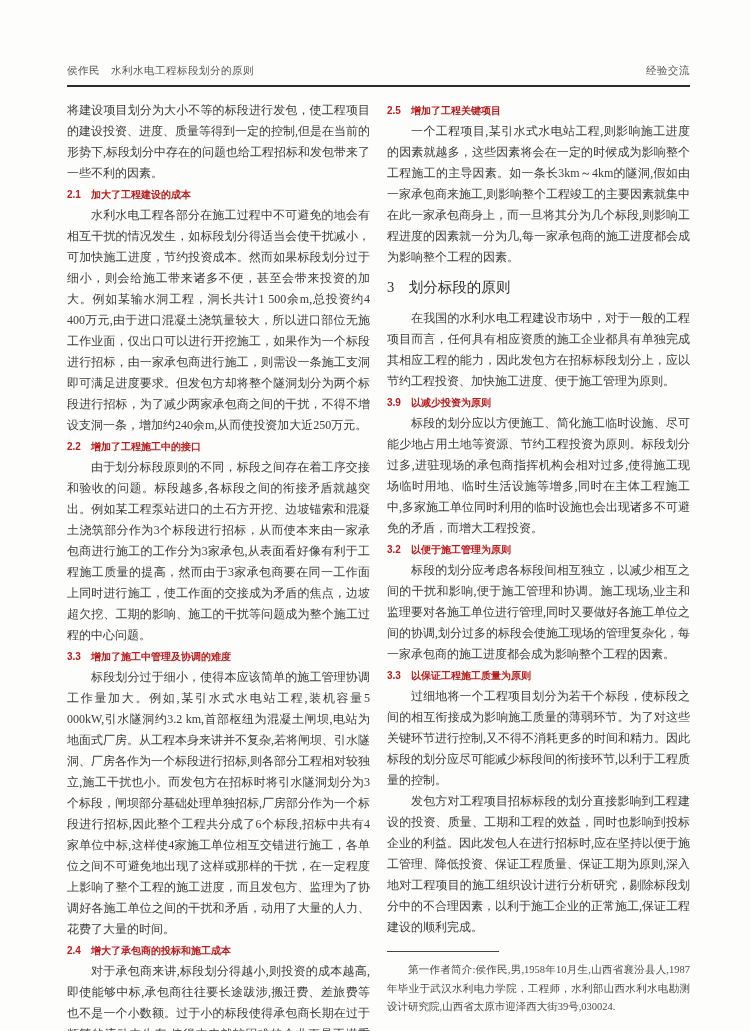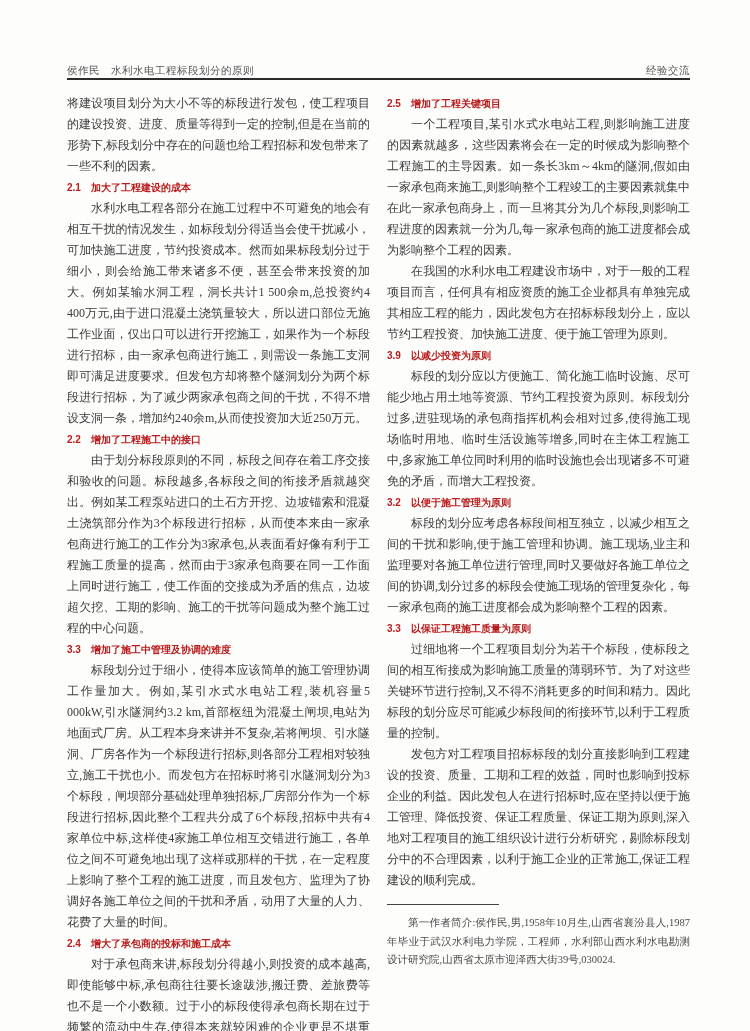--- a/index.html
+++ b/index.html
@@ -12,20 +12,21 @@
   }
   .page {
     width: 750px; height: 1031px;
     padding: 64px 60px 0 67px;
   }
   
   .header {
     display: flex; justify-content: space-between; align-items: flex-end;
     font-size: 10.5px; color: #555;
     letter-spacing: 0.5px;
+    padding-bottom: 7px;
     border-bottom: 2px solid #2c2c2c;
   }
   
   .columns {
     margin-top: 13px;
     display: flex;
     gap: 17px;
   }
   .col {
     width: 303px;
@@ -82,20 +83,21 @@
       <p class="para">由于划分标段原则的不同，标段之间存在着工序交接和验收的问题。标段越多,各标段之间的衔接矛盾就越突出。例如某工程泵站进口的土石方开挖、边坡锚索和混凝土浇筑部分作为3个标段进行招标，从而使本来由一家承包商进行施工的工作分为3家承包,从表面看好像有利于工程施工质量的提高，然而由于3家承包商要在同一工作面上同时进行施工，使工作面的交接成为矛盾的焦点，边坡超欠挖、工期的影响、施工的干扰等问题成为整个施工过程的中心问题。</p>
       <h4 class="subhead">3.3　增加了施工中管理及协调的难度</h4>
       <p class="para">标段划分过于细小，使得本应该简单的施工管理协调工作量加大。例如,某引水式水电站工程,装机容量5 000kW,引水隧洞约3.2 km,首部枢纽为混凝土闸坝,电站为地面式厂房。从工程本身来讲并不复杂,若将闸坝、引水隧洞、厂房各作为一个标段进行招标,则各部分工程相对较独立,施工干扰也小。而发包方在招标时将引水隧洞划分为3个标段，闸坝部分基础处理单独招标,厂房部分作为一个标段进行招标,因此整个工程共分成了6个标段,招标中共有4家单位中标,这样使4家施工单位相互交错进行施工，各单位之间不可避免地出现了这样或那样的干扰，在一定程度上影响了整个工程的施工进度，而且发包方、监理为了协调好各施工单位之间的干扰和矛盾，动用了大量的人力、花费了大量的时间。</p>
       <h4 class="subhead">2.4　增大了承包商的投标和施工成本</h4>
       <p class="para">对于承包商来讲,标段划分得越小,则投资的成本越高,即使能够中标,承包商往往要长途跋涉,搬迁费、差旅费等也不是一个小数额。过于小的标段使得承包商长期在过于频繁的流动中生存,使得本来就较困难的企业更是不堪重负。</p>
     </div>
 
     <div class="col">
       <h4 class="subhead">2.5　增加了工程关键项目</h4>
       <p class="para">一个工程项目,某引水式水电站工程,则影响施工进度的因素就越多，这些因素将会在一定的时候成为影响整个工程施工的主导因素。如一条长3km～4km的隧洞,假如由一家承包商来施工,则影响整个工程竣工的主要因素就集中在此一家承包商身上，而一旦将其分为几个标段,则影响工程进度的因素就一分为几,每一家承包商的施工进度都会成为影响整个工程的因素。</p>
+      <h3 class="section-head">3　划分标段的原则</h3>
       <p class="para">在我国的水利水电工程建设市场中，对于一般的工程项目而言，任何具有相应资质的施工企业都具有单独完成其相应工程的能力，因此发包方在招标标段划分上，应以节约工程投资、加快施工进度、便于施工管理为原则。</p>
       <h4 class="subhead">3.9　以减少投资为原则</h4>
       <p class="para">标段的划分应以方便施工、简化施工临时设施、尽可能少地占用土地等资源、节约工程投资为原则。标段划分过多,进驻现场的承包商指挥机构会相对过多,使得施工现场临时用地、临时生活设施等增多,同时在主体工程施工中,多家施工单位同时利用的临时设施也会出现诸多不可避免的矛盾，而增大工程投资。</p>
       <h4 class="subhead">3.2　以便于施工管理为原则</h4>
       <p class="para">标段的划分应考虑各标段间相互独立，以减少相互之间的干扰和影响,便于施工管理和协调。施工现场,业主和监理要对各施工单位进行管理,同时又要做好各施工单位之间的协调,划分过多的标段会使施工现场的管理复杂化，每一家承包商的施工进度都会成为影响整个工程的因素。</p>
       <h4 class="subhead">3.3　以保证工程施工质量为原则</h4>
       <p class="para">过细地将一个工程项目划分为若干个标段，使标段之间的相互衔接成为影响施工质量的薄弱环节。为了对这些关键环节进行控制,又不得不消耗更多的时间和精力。因此标段的划分应尽可能减少标段间的衔接环节,以利于工程质量的控制。</p>
       <p class="para">发包方对工程项目招标标段的划分直接影响到工程建设的投资、质量、工期和工程的效益，同时也影响到投标企业的利益。因此发包人在进行招标时,应在坚持以便于施工管理、降低投资、保证工程质量、保证工期为原则,深入地对工程项目的施工组织设计进行分析研究，剔除标段划分中的不合理因素，以利于施工企业的正常施工,保证工程建设的顺利完成。</p>
       <div class="bio-divider"></div>
       <p class="bio">第一作者简介:侯作民,男,1958年10月生,山西省襄汾县人,1987年毕业于武汉水利电力学院，工程师，水利部山西水利水电勘测设计研究院,山西省太原市迎泽西大街39号,030024.</p>

